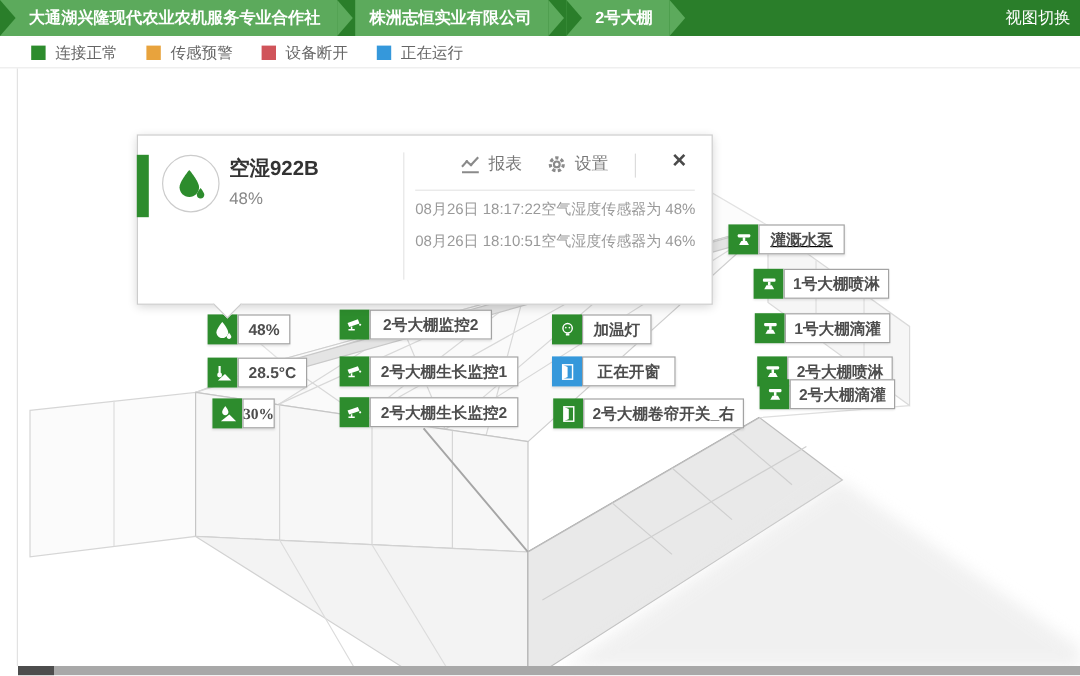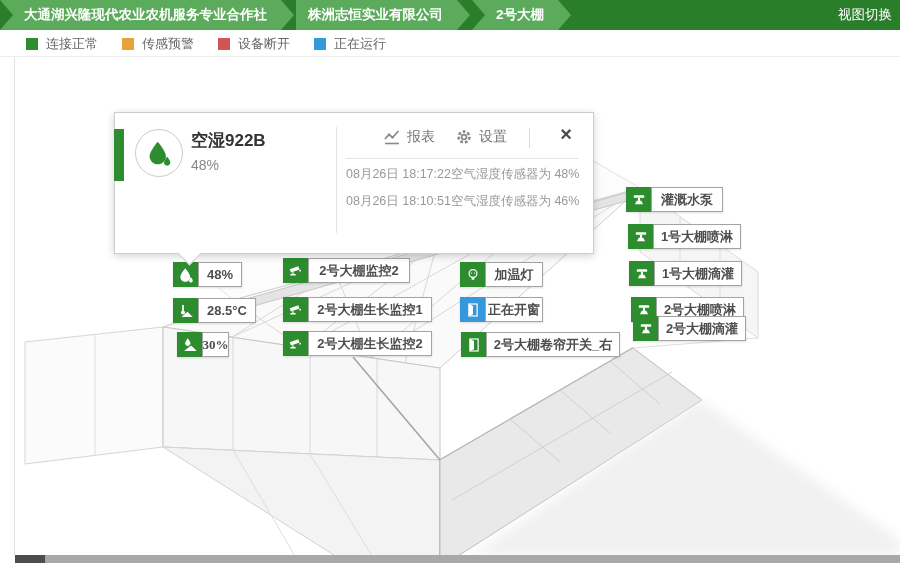--- a/index.html
+++ b/index.html
@@ -205,32 +205,32 @@
         </span>
         <span class="dev-text" style="width: 58px;">加温灯</span>
       </div>
       <div class="dev" style="left: 460px; top: 297px;">
         <span class="dev-icon" style="background: rgb(53, 152, 219);">
           <svg width="18" height="18" viewBox="0 0 24 24">
             <rect x="6.5" y="4" width="11" height="16" stroke="#fff" stroke-width="1.6" fill="none"></rect>
             <polygon points="6.5,4 12,6.5 12,17.5 6.5,20" fill="#fff"></polygon>
           </svg>
         </span>
-        <span class="dev-text" style="width: 58px;">正在开窗</span>
+        <span class="dev-text" style="width: 78px;">正在开窗</span>
       </div>
       <div class="dev" style="left: 461px; top: 332px;">
         <span class="dev-icon" style="background: rgb(45, 140, 45);">
           <svg width="18" height="18" viewBox="0 0 24 24">
             <rect x="6.5" y="4" width="11" height="16" stroke="#fff" stroke-width="1.6" fill="none"></rect>
             <polygon points="6.5,4 12,6.5 12,17.5 6.5,20" fill="#fff"></polygon>
           </svg>
         </span>
         <span class="dev-text" style="width: 134px;">2号大棚卷帘开关_右</span>
       </div>
-      <div class="dev" style="left: 626px; top: 187px;">
+      <div class="dev" style="left: 607px; top: 187px; text-decoration: underline;">
         <span class="dev-icon" style="background: rgb(45, 140, 45);">
           <svg width="18" height="18" viewBox="0 0 24 24">
             <rect x="5" y="5.5" width="14" height="3.6" rx="1.2" fill="#fff"></rect>
             <rect x="10.6" y="9" width="2.8" height="4.2" fill="#fff"></rect>
             <polygon points="9,13 15,13 17.5,17.5 6.5,17.5" fill="#fff"></polygon>
           </svg>
         </span>
         <span class="dev-text" style="width: 72px;">灌溉水泵</span>
       </div>
       <div class="dev" style="left: 628px; top: 224px;">

